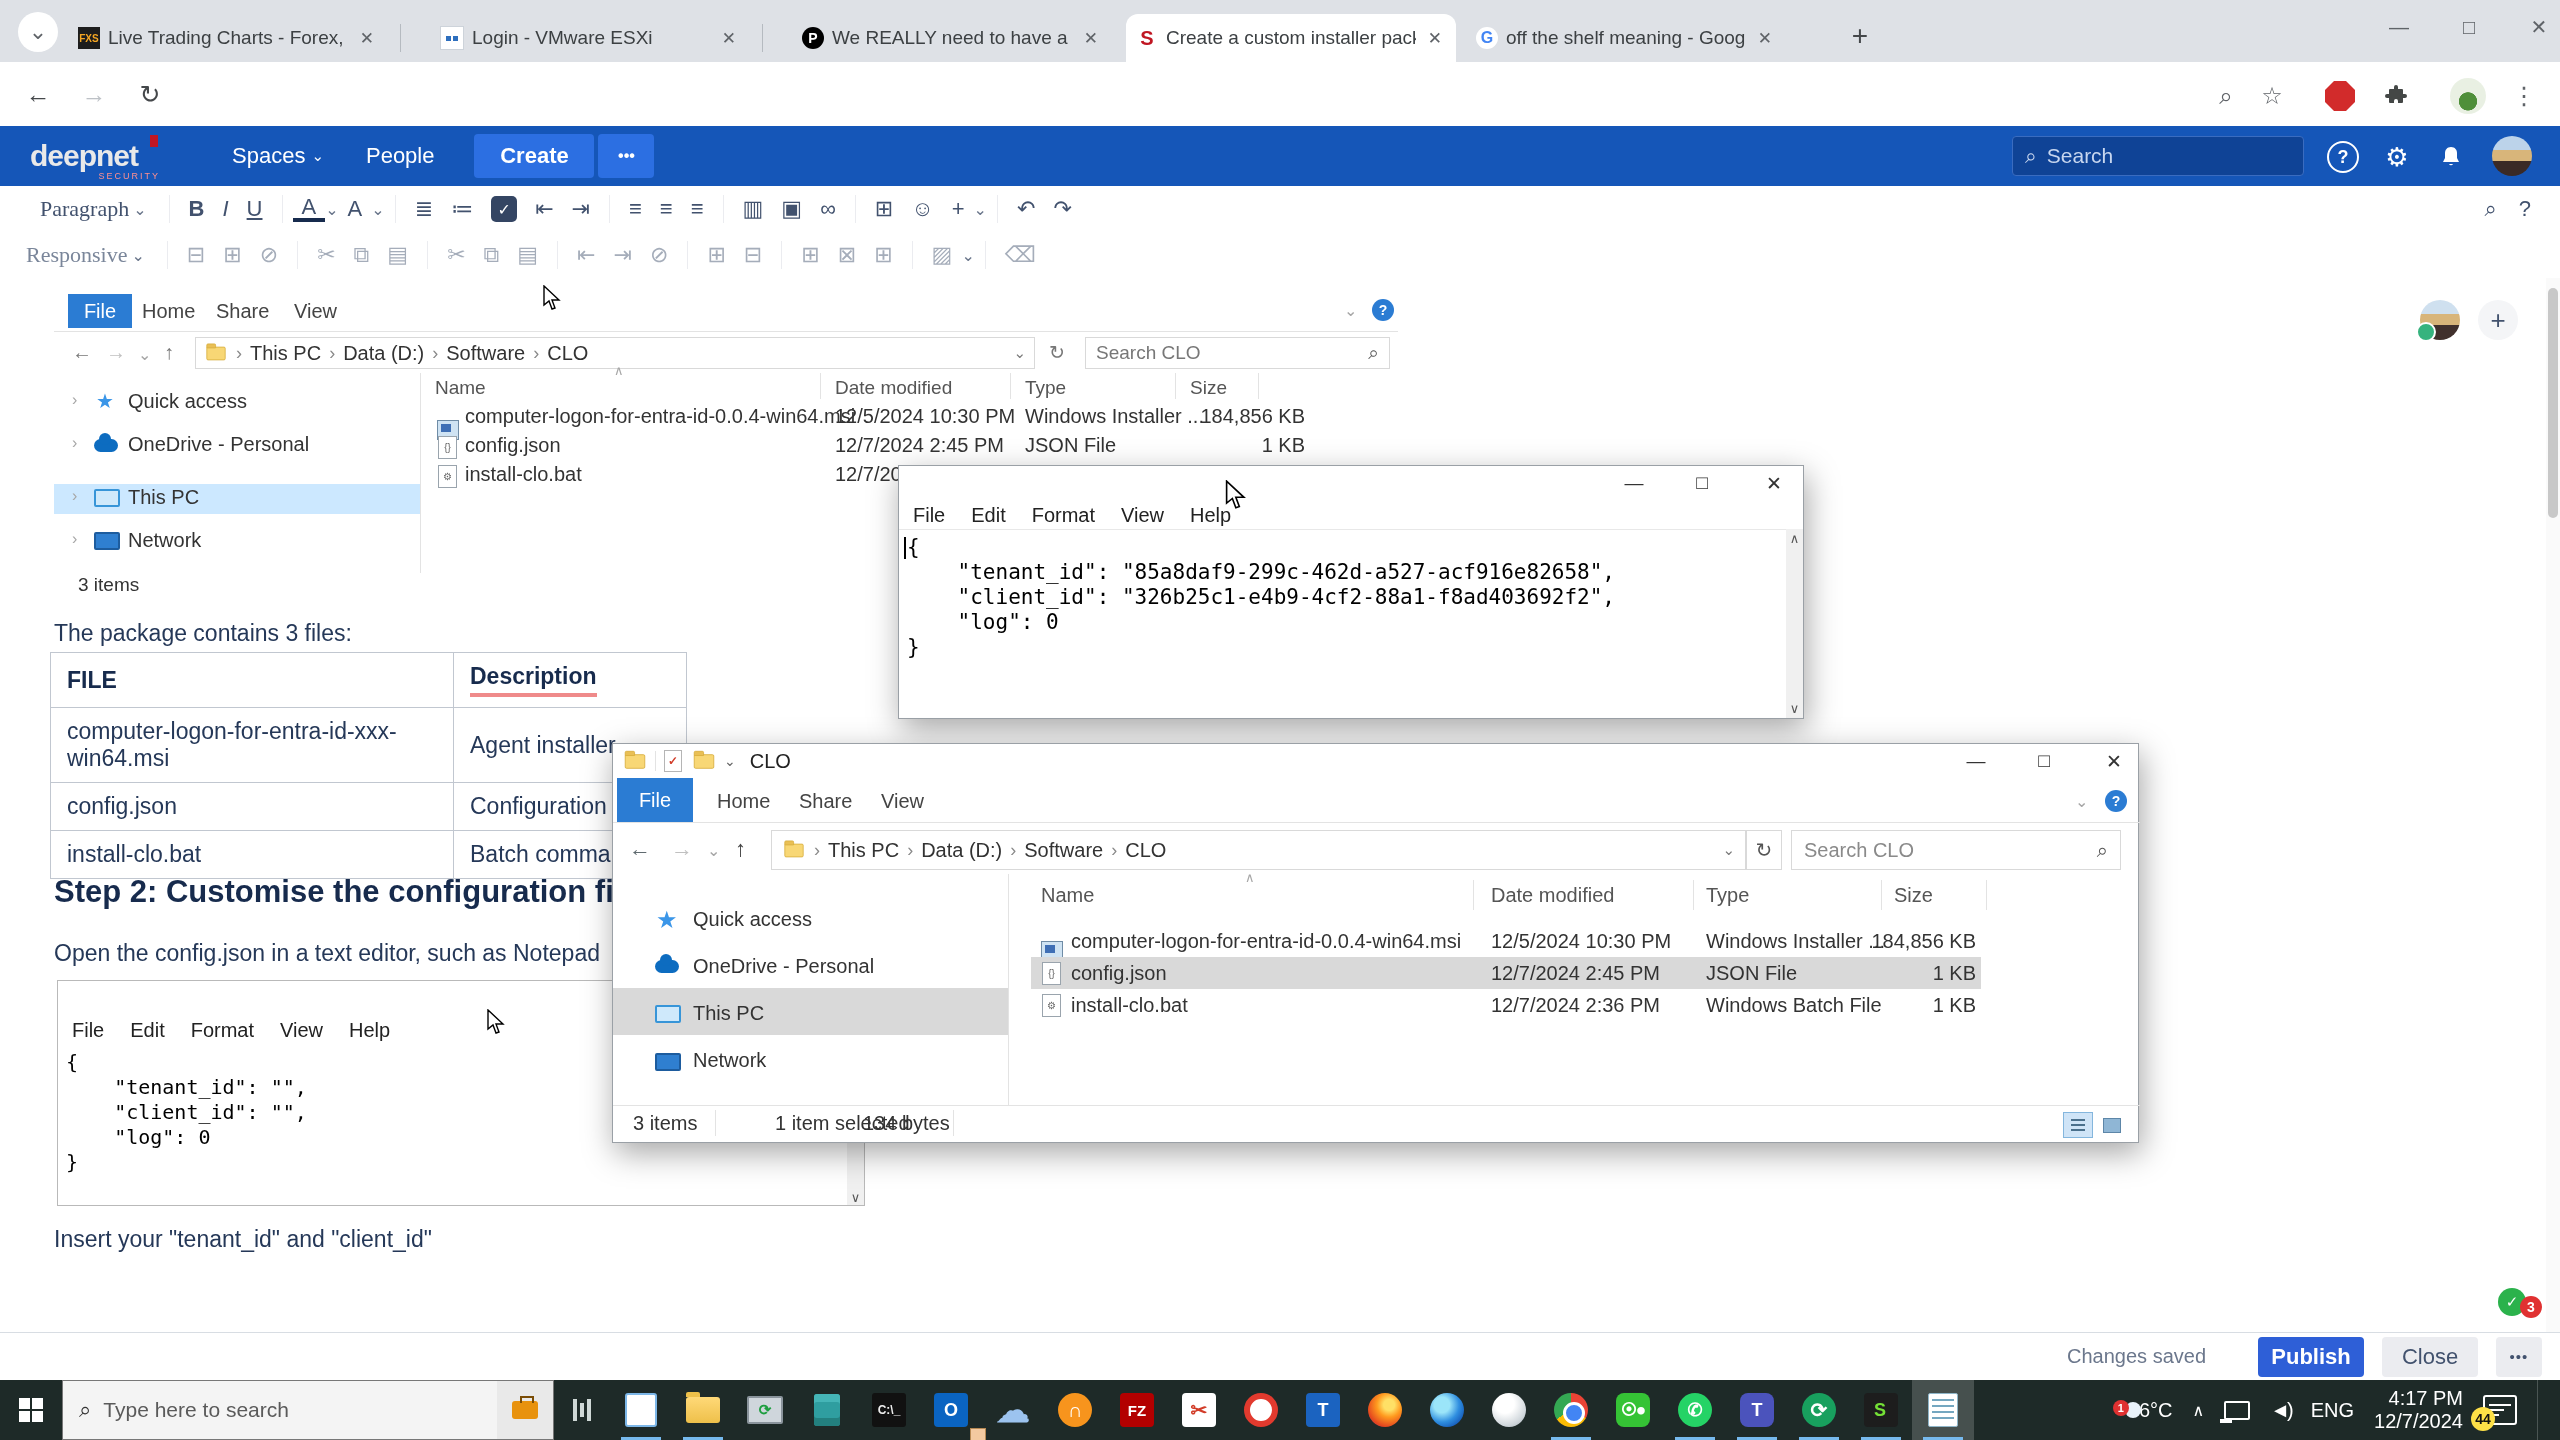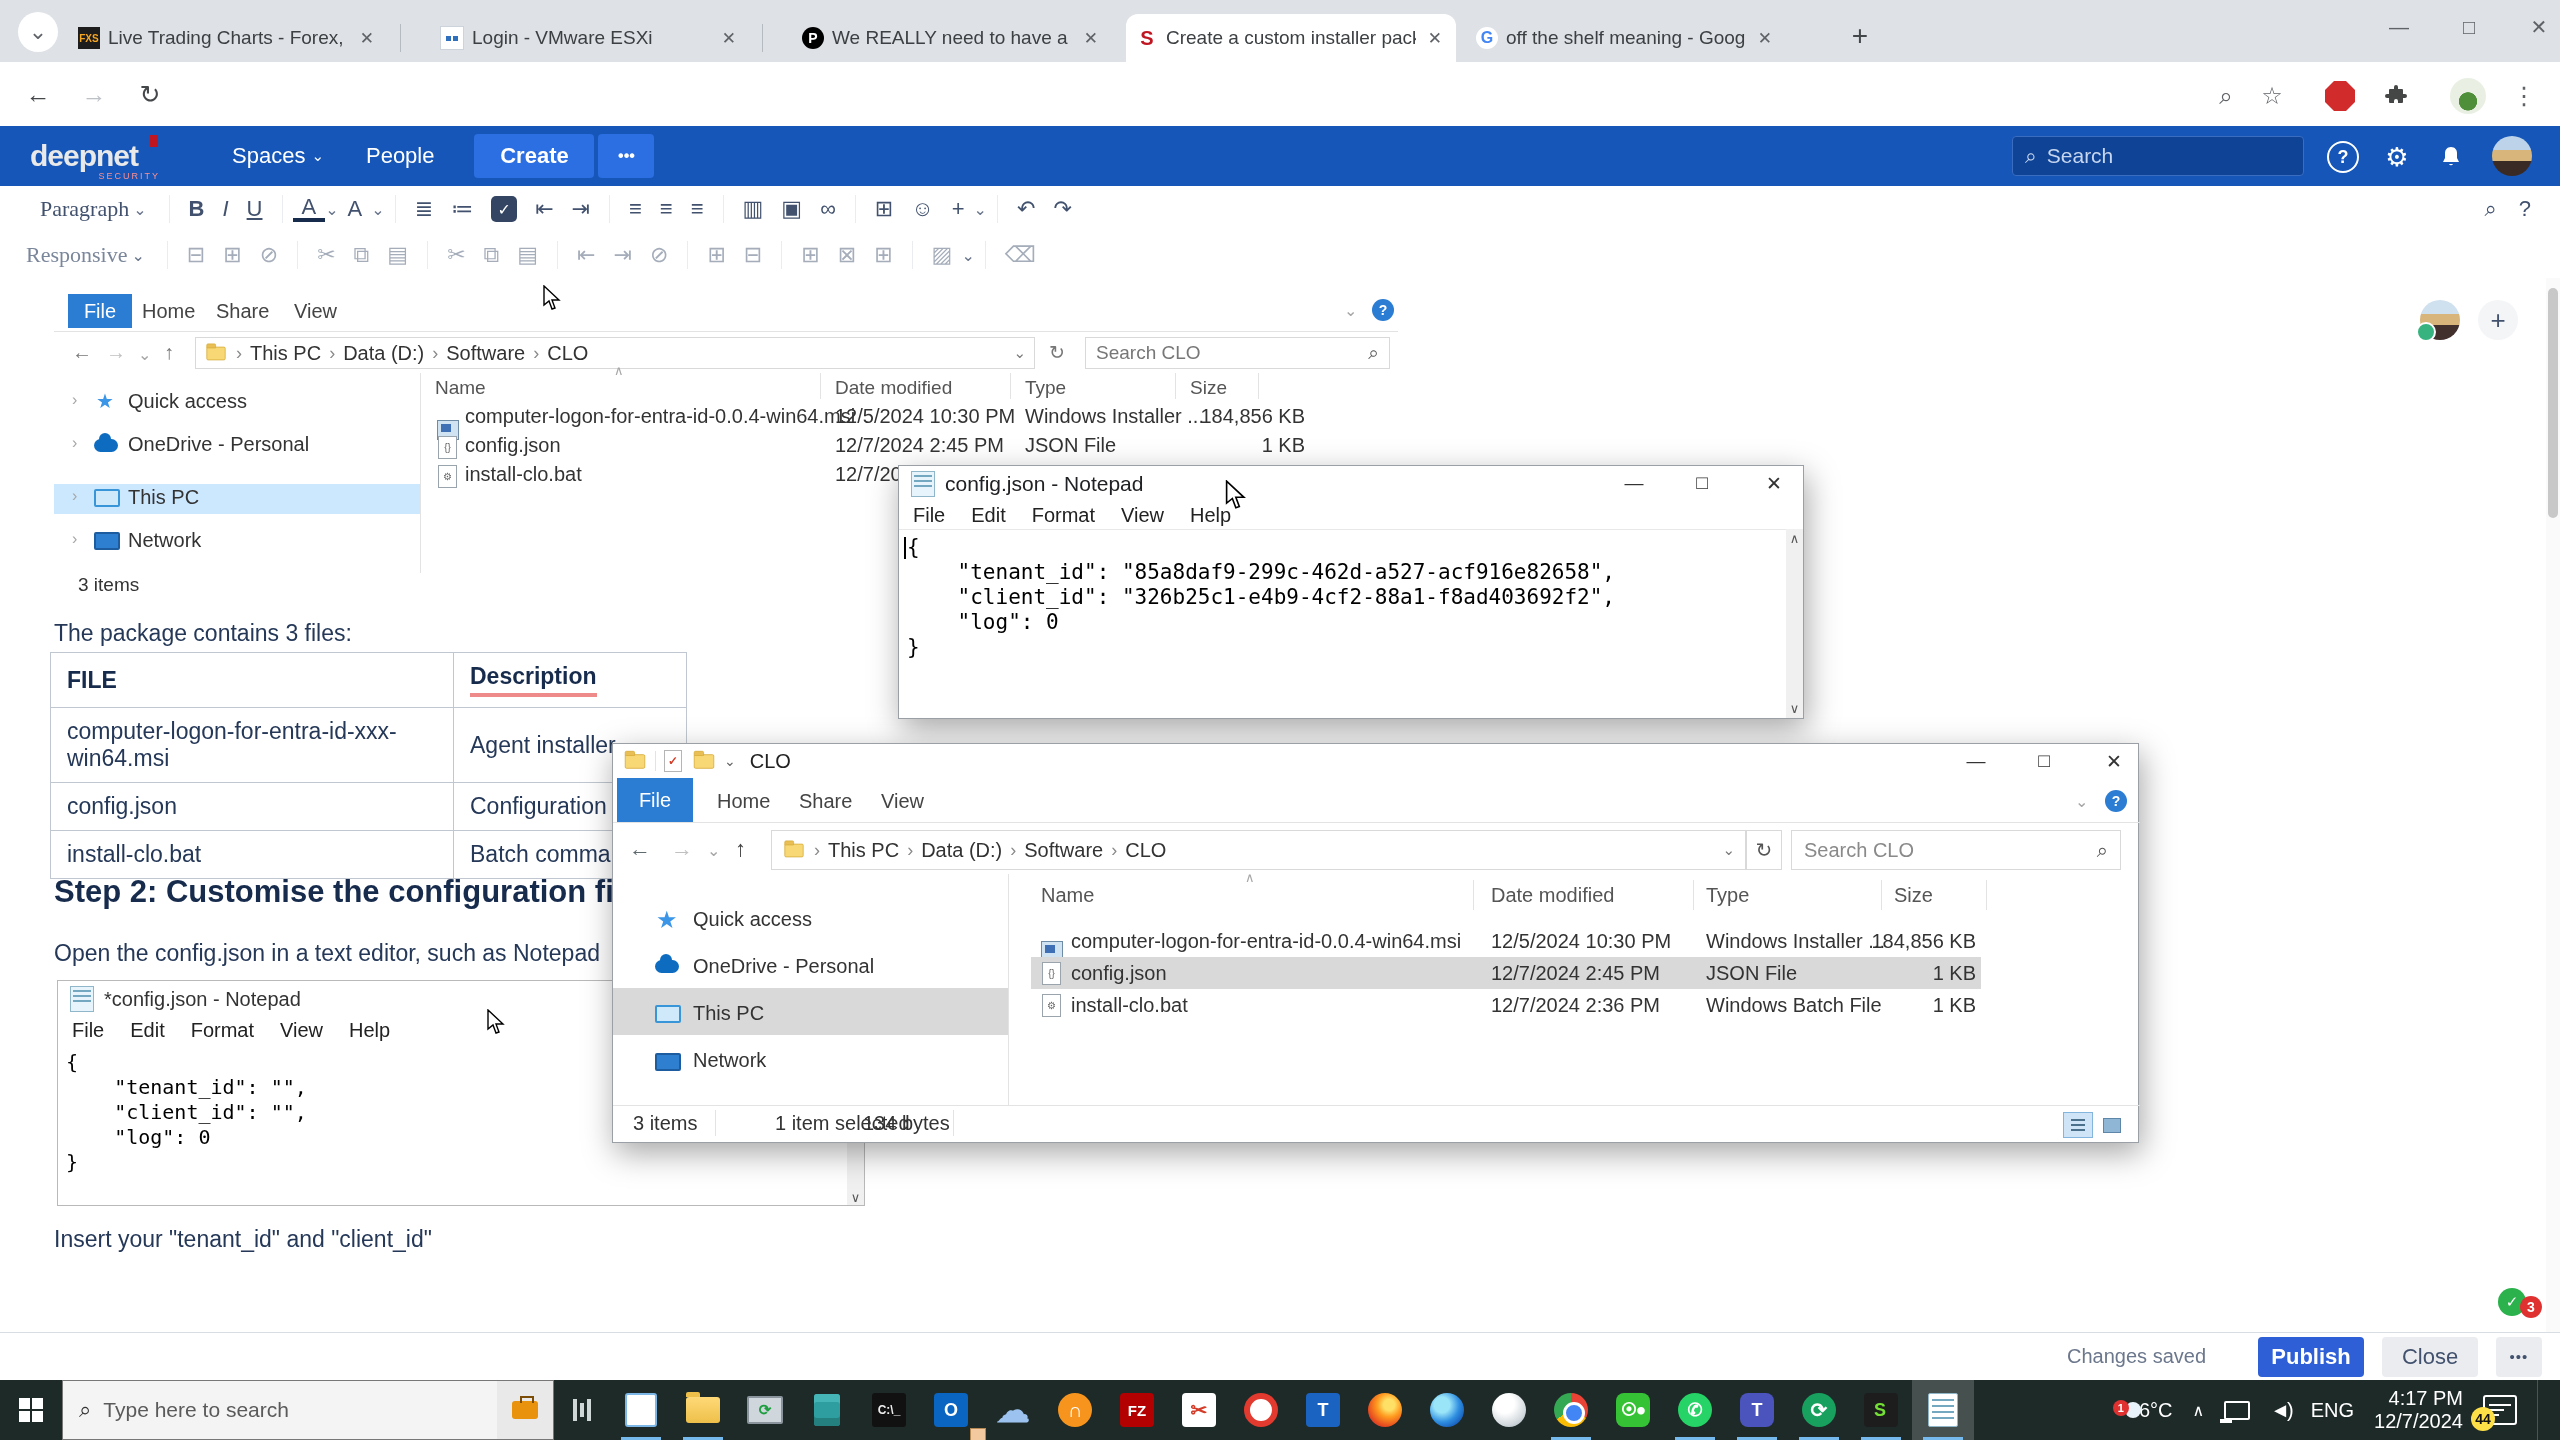--- a/index.html
+++ b/index.html
@@ -536,24 +536,20 @@
         <td>install-clo.bat</td>
         <td>Batch commands</td>
       </tr>
     </tbody>
       </table>
 
     <div class="wikih2" style="top:596px;">Step 2: Customise the configuration file</div>
     <div class="wikinote" style="top:662px;">Open the config.json in a text editor, such as Notepad</div>
 
     <div class="img2">
-      <div class="ntitle">
-        <span class="npic"></span>
-        <span style="font-size:20px;color:#333;">*config.json - Notepad</span>
-      </div>
       <div class="nmenu" style="border-bottom:none;">
         <span>File</span>
         <span>Edit</span>
         <span>Format</span>
         <span>View</span>
         <span>Help</span>
       </div>
       <pre class="ncode abs" style="left:0;top:63px;font-size:20px;">{
     "tenant_id": "",
     "client_id": "",
@@ -573,24 +569,20 @@
     <div class="collab">
       <span class="collabdot ic"></span>
     </div>
     <div class="invite ic">+</div>
     <div class="pagescroll">
         <div class="pagethumb"></div>
       </div>
   </div>
 
   <div class="win" style="left:898px;top:465px;width:906px;height:254px;z-index:20;">
-    <div class="ntitle">
-      <span class="npic"></span>
-      <span style="font-size:21px;">config.json - Notepad</span>
-    </div>
     <div class="wbtn ic" style="left:712px;">—</div>
     <div class="wbtn ic" style="left:780px;">□</div>
     <div class="wbtn ic" style="left:852px;">✕</div>
     <div class="nmenu">
       <span>File</span>
       <span>Edit</span>
       <span>Format</span>
       <span>View</span>
       <span>Help</span>
     </div>

